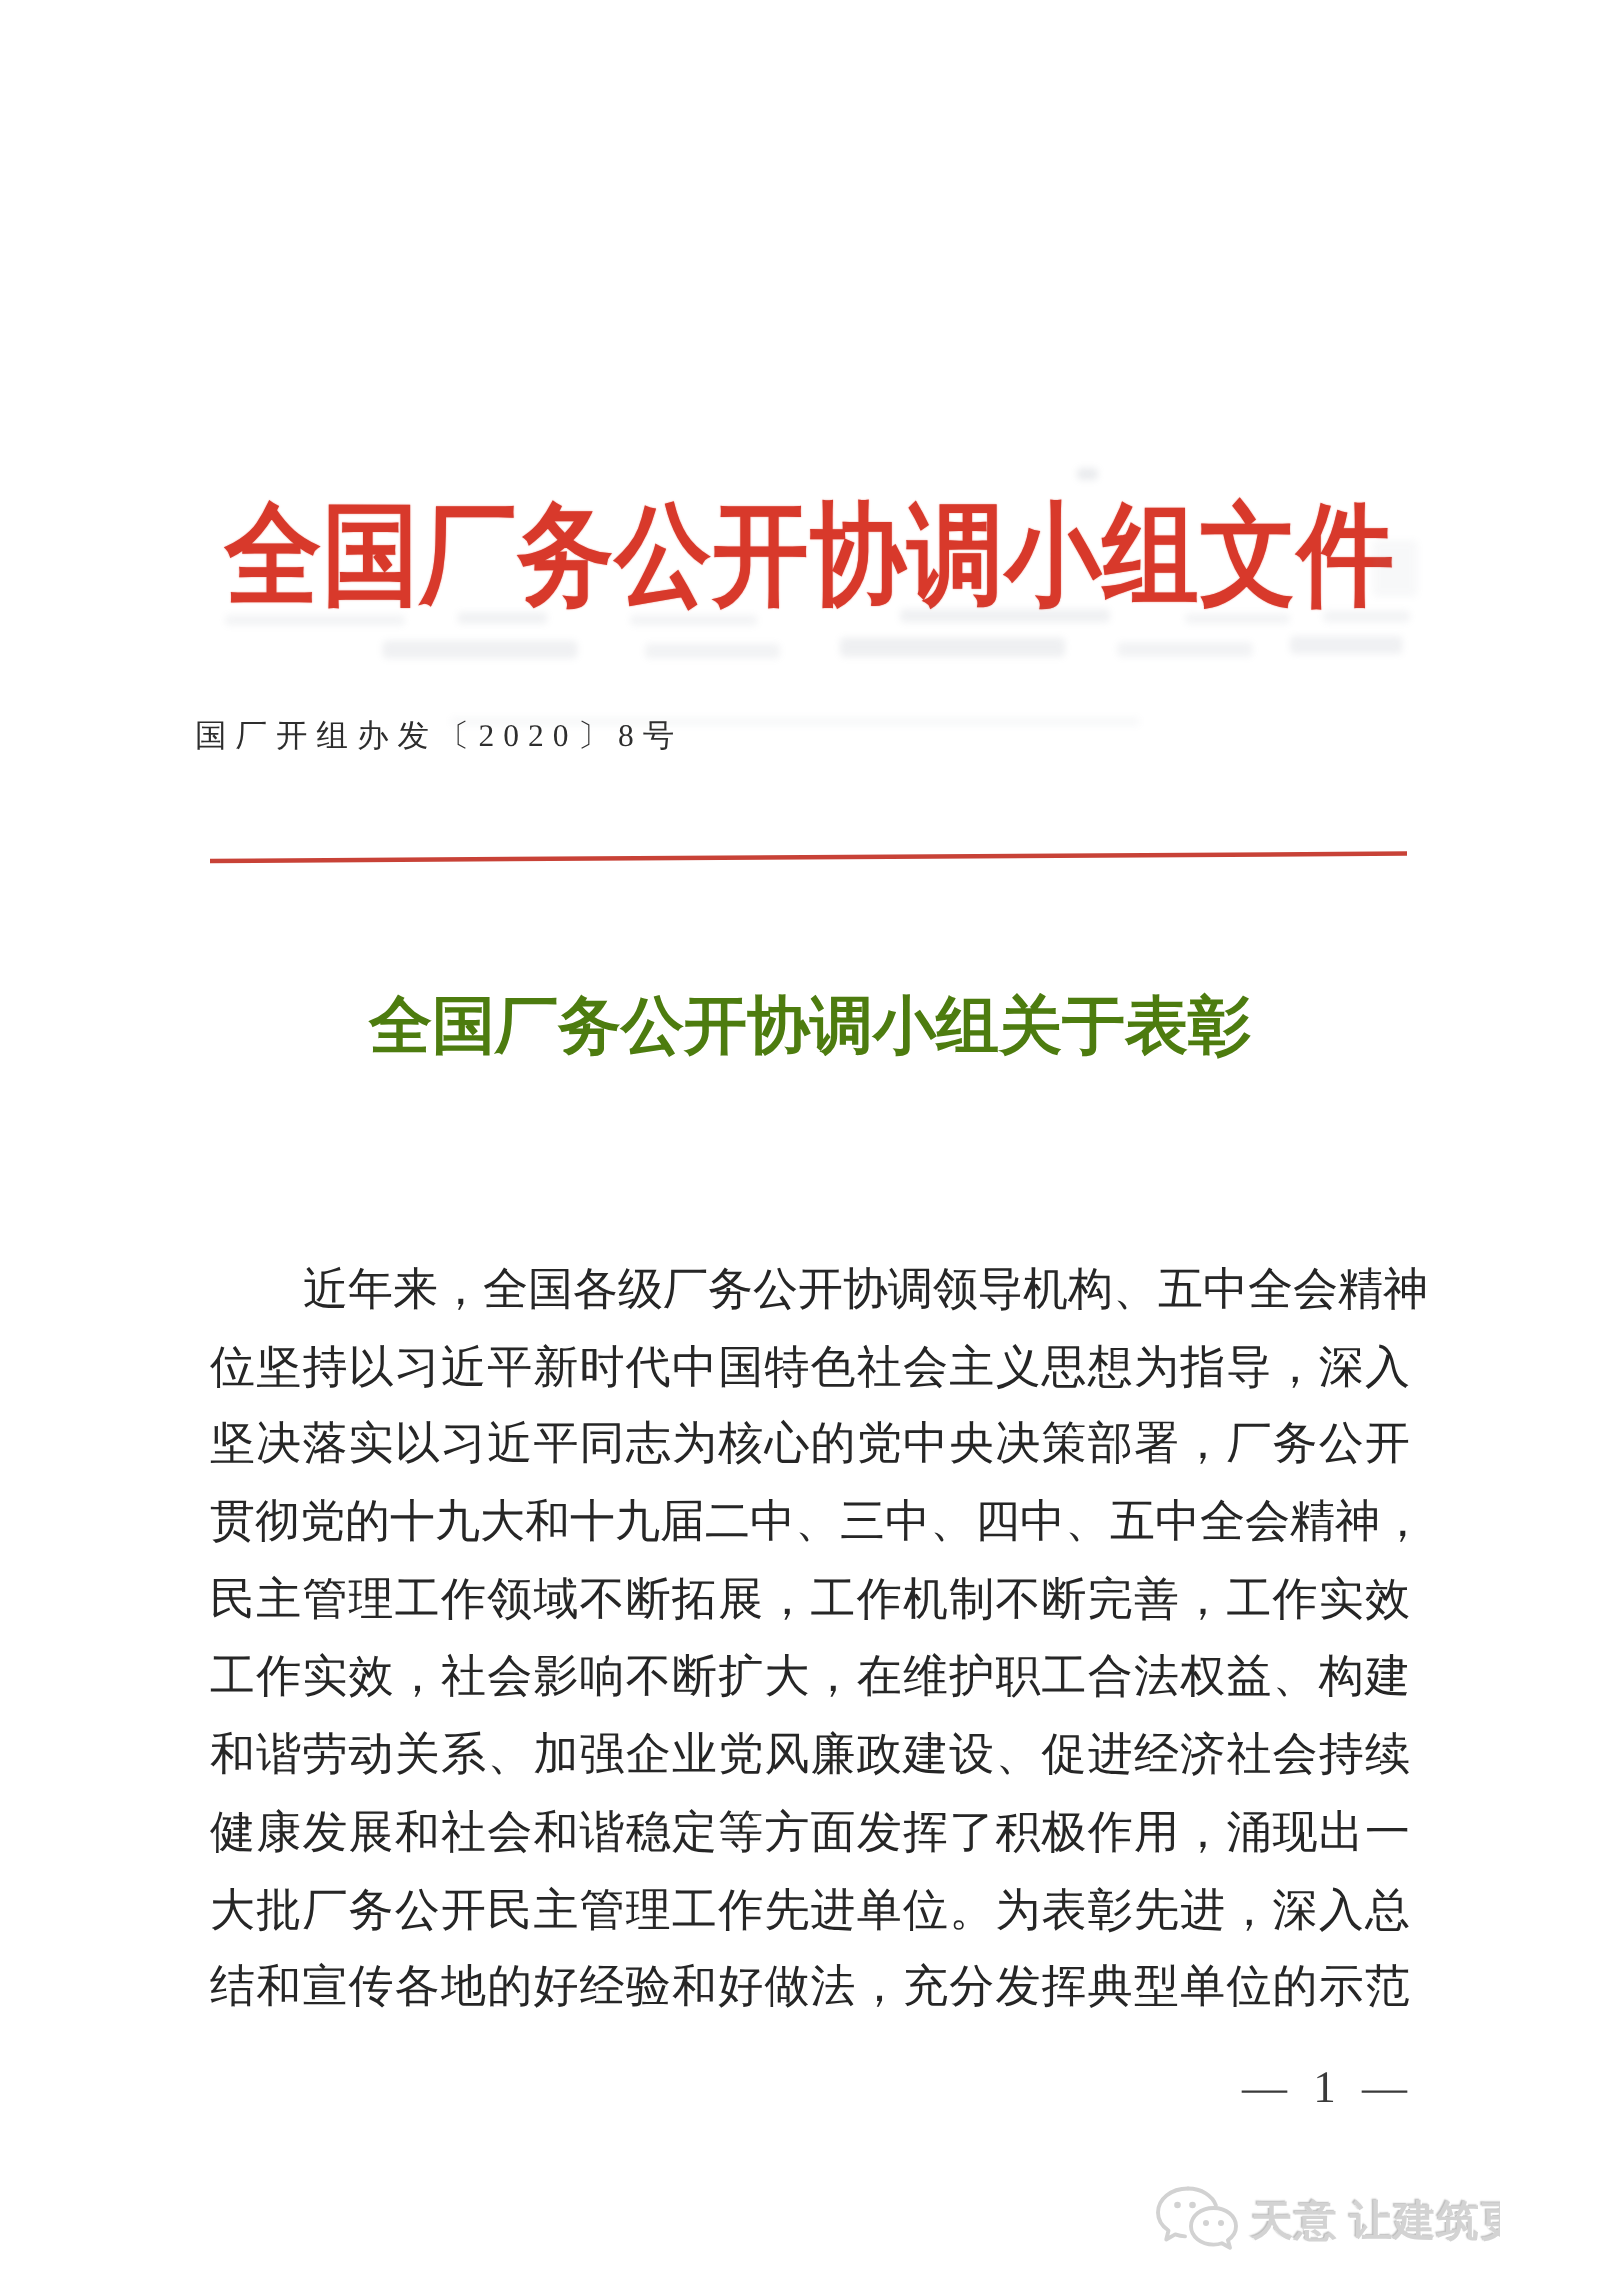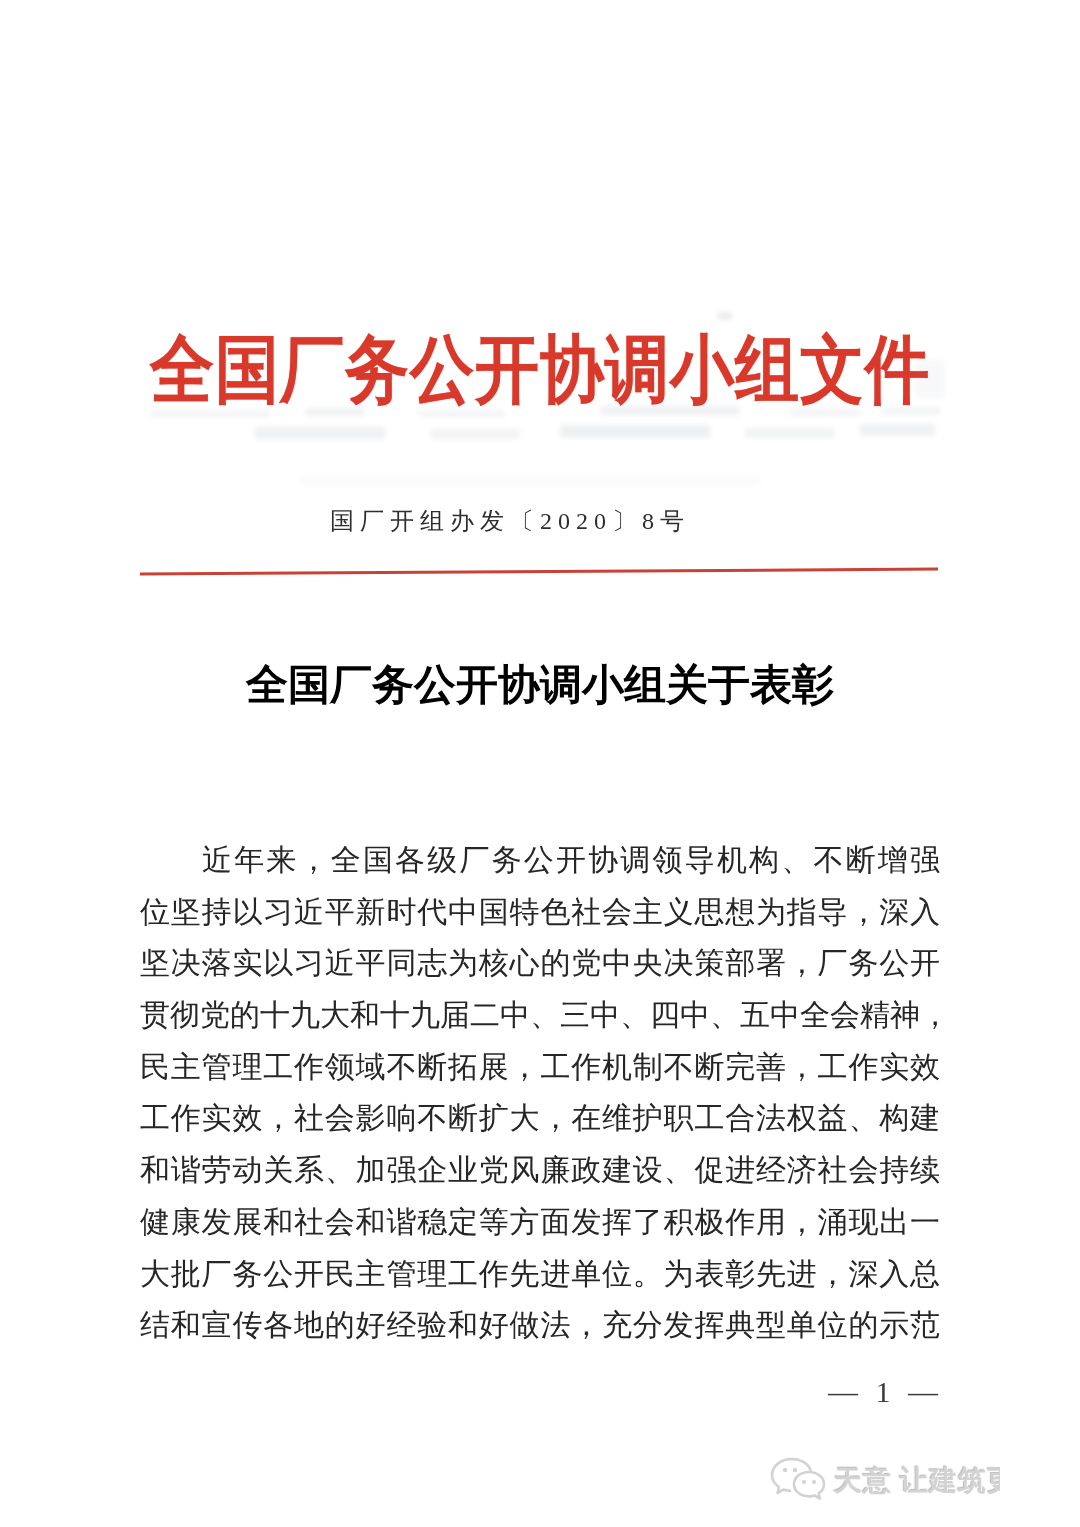--- a/index.html
+++ b/index.html
@@ -38,25 +38,25 @@
     position: absolute;
     background: #8d95a3;
     filter: blur(2.5px);
     border-radius: 3px;
     pointer-events: none;
   }
 
   
   .doc-number {
     position: absolute;
-    top: 505px;
+    top: 476px;
     left: 130px;
     width: 760px;
-    text-align: center;
-    font-size: 24px;
+    text-align: left;
+    font-size: 21px;
     letter-spacing: 6px;
     color: #2e2e2e;
   }
 
   
   .red-rule {
     position: absolute;
     top: 570px;
     left: 140px;
     width: 798px;
@@ -67,21 +67,21 @@
 
   
   .doc-title {
     position: absolute;
     top: 656px;
     left: 40px;
     width: 1000px;
     text-align: center;
     font-size: 42px;
     font-weight: bold;
-    color: #000000;
+    color: #4d7c0f;
     line-height: 58px;
   }
 
   
   .body-text {
     position: absolute;
     top: 834px;
     left: 140px;
     width: 800px;
     font-size: 30px;
@@ -152,21 +152,21 @@
 
   <div class="doc-number">国厂开组办发〔2020〕8号</div>
 
   <div class="red-rule"></div>
 
   <div class="doc-title">
     <div>全国厂务公开协调小组关于表彰</div>
   </div>
 
   <div class="body-text">
-    <div class="body-line indent">近年来，全国各级厂务公开协调领导机构、不断增强</div>
+    <div class="body-line indent">近年来，全国各级厂务公开协调领导机构、五中全会精神</div>
     <div class="body-line">位坚持以习近平新时代中国特色社会主义思想为指导，深入</div>
     <div class="body-line">坚决落实以习近平同志为核心的党中央决策部署，厂务公开</div>
     <div class="body-line">贯彻党的十九大和十九届二中、三中、四中、五中全会精神，</div>
     <div class="body-line">民主管理工作领域不断拓展，工作机制不断完善，工作实效</div>
     <div class="body-line">工作实效，社会影响不断扩大，在维护职工合法权益、构建</div>
     <div class="body-line">和谐劳动关系、加强企业党风廉政建设、促进经济社会持续</div>
     <div class="body-line">健康发展和社会和谐稳定等方面发挥了积极作用，涌现出一</div>
     <div class="body-line">大批厂务公开民主管理工作先进单位。为表彰先进，深入总</div>
     <div class="body-line">结和宣传各地的好经验和好做法，充分发挥典型单位的示范</div>
   </div>

